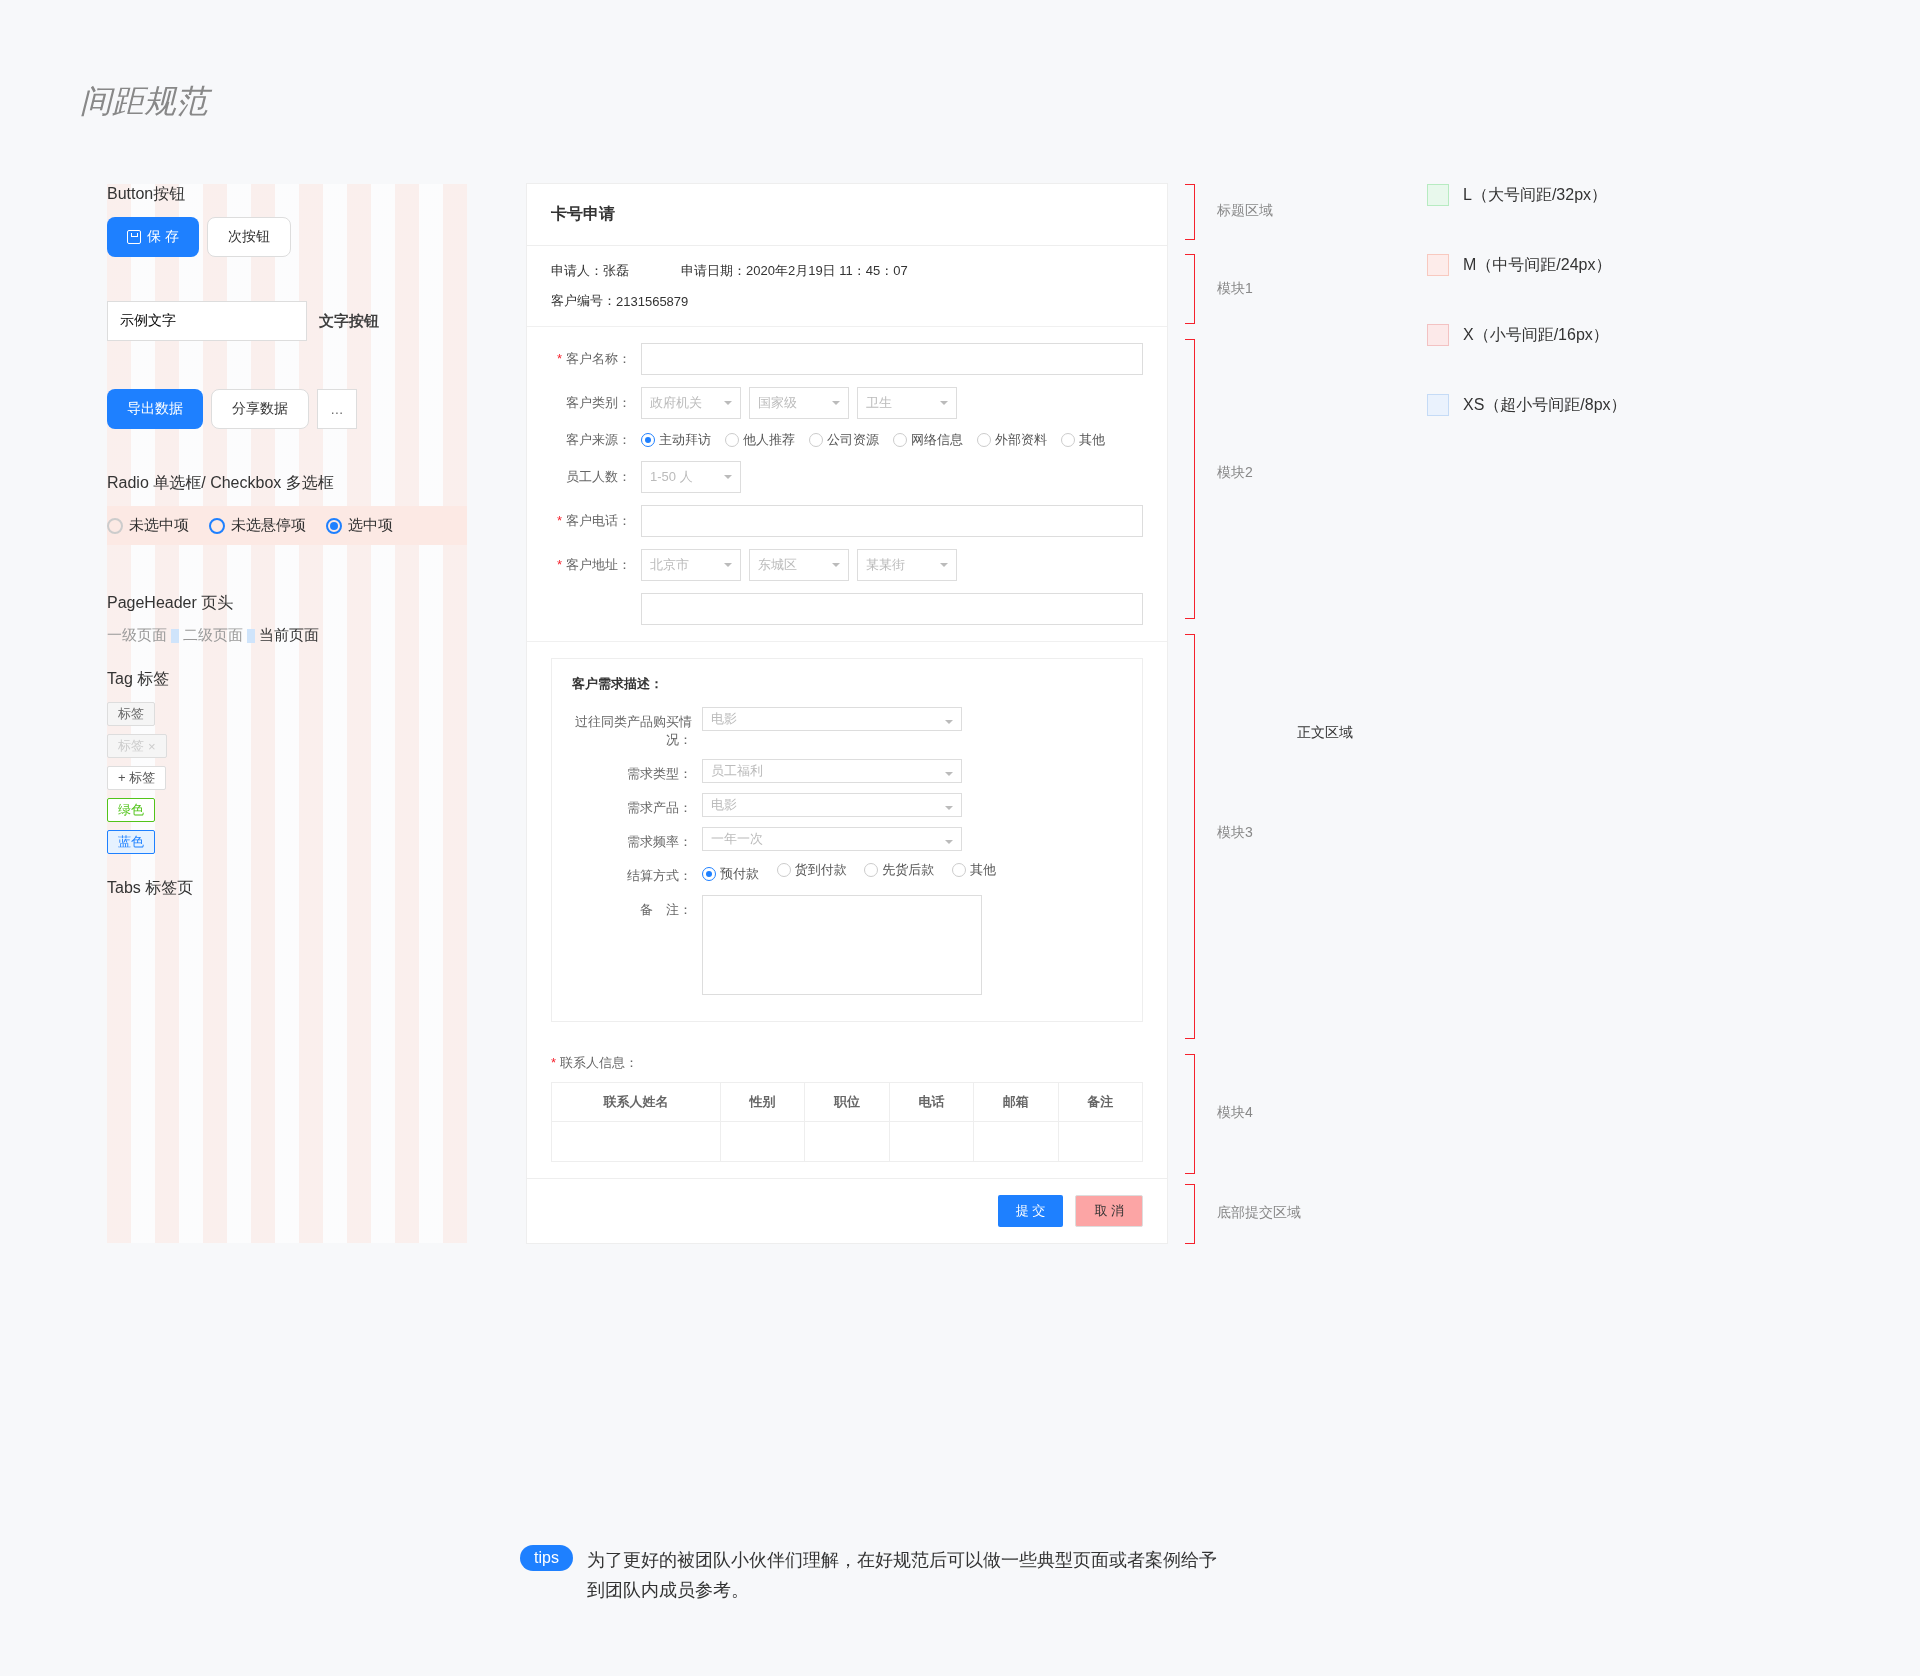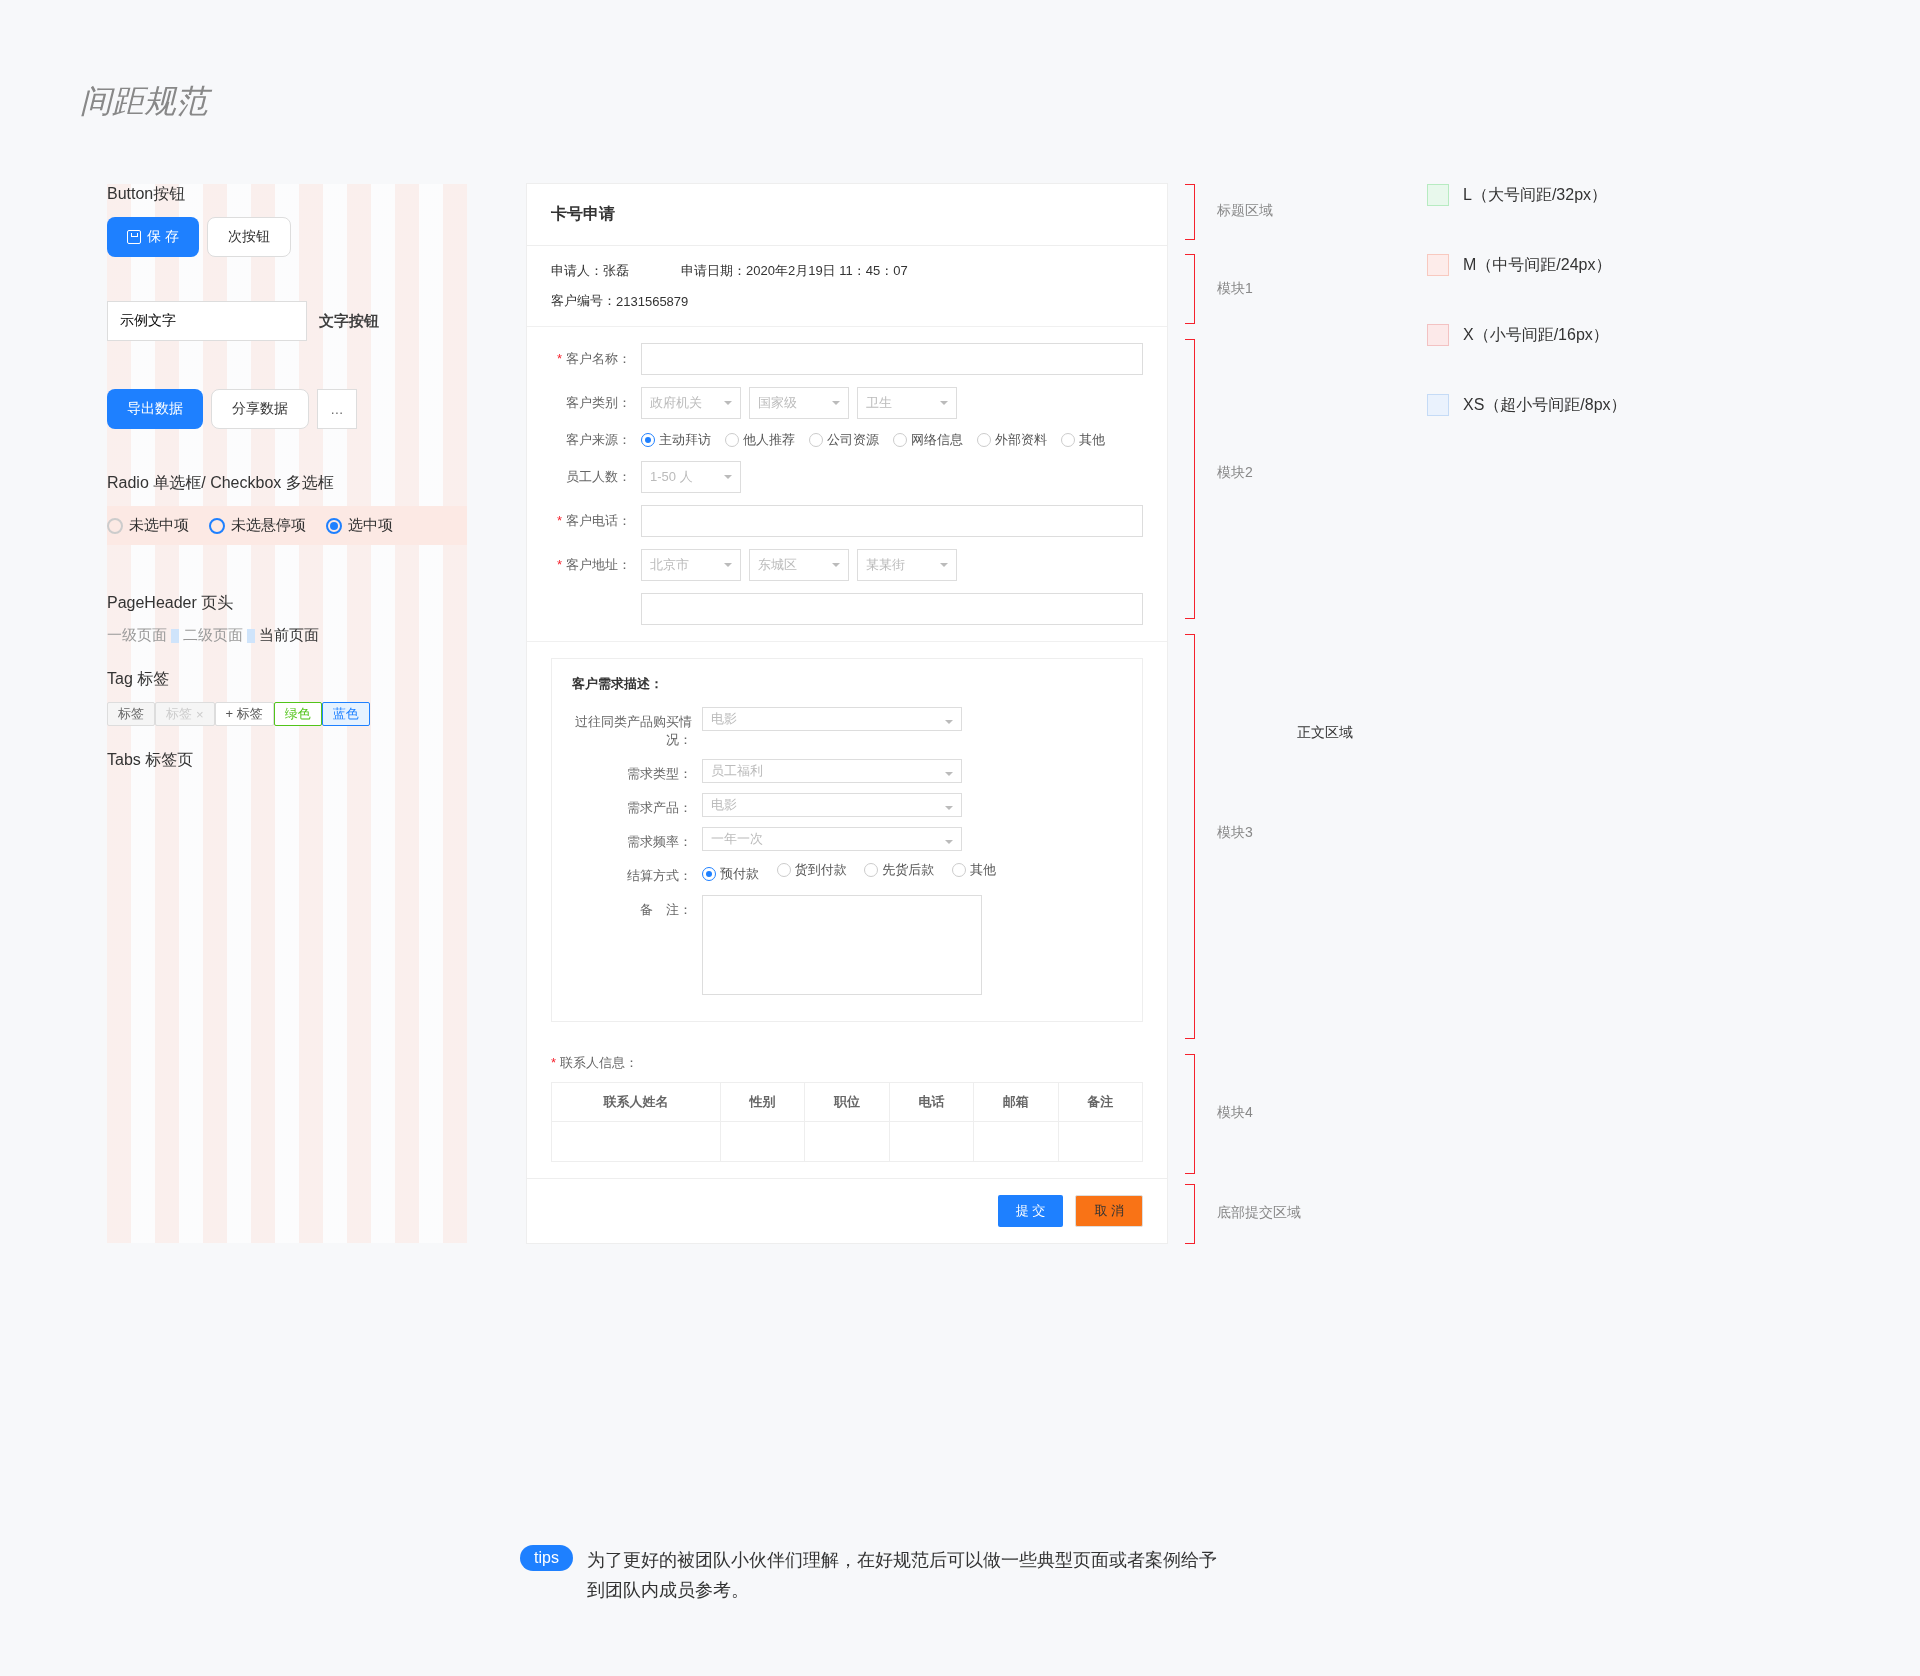--- a/index.html
+++ b/index.html
@@ -28,21 +28,21 @@
 .radio-item { display: inline-flex; align-items: center; gap: 6px; font-size: 15px; }
 .radio-circle { width: 16px; height: 16px; border: 2px solid #ccc; border-radius: 50%; display: inline-flex; align-items: center; justify-content: center; }
 .radio-circle.hover { border-color: #1e80ff; }
 .radio-circle.checked { border-color: #1e80ff; }
 .radio-circle.checked::after { content: ""; width: 8px; height: 8px; background: #1e80ff; border-radius: 50%; }
 
 .breadcrumb { color: #999; font-size: 15px; margin-bottom: 24px; }
 .breadcrumb .sep { display: inline-block; width: 8px; height: 14px; background: #cfe4fb; margin: 0 4px; vertical-align: middle; }
 .breadcrumb .current { color: #333; }
 
-.tag-row { display: flex; align-items: flex-start; flex-wrap: wrap; margin-bottom: 24px; }
+.tag-row { display: flex; align-items: flex-start; gap: 8px; flex-wrap: wrap; margin-bottom: 24px; flex-direction: column; }
 .tag { border: 1px solid #ddd; border-radius: 2px; padding: 2px 10px; font-size: 13px; background: #f5f5f5; color: #666; }
 .tag.closable { color: #ccc; display: inline-flex; gap: 4px; align-items: center; }
 .tag.add { background: #fff; color: #555; }
 .tag.green { border-color: #52c41a; color: #52c41a; background: #fff; }
 .tag.blue { border-color: #1e80ff; color: #1e80ff; background: #e6f2ff; }
 
 
 .center-col { width: 640px; background: #fff; position: relative; box-shadow: 0 0 0 1px #eee; }
 .form-header { padding: 20px 24px; font-size: 16px; font-weight: 600; border-bottom: 1px solid #eee; }
 .form-section { padding: 16px 24px; border-bottom: 1px solid #f0f0f0; }
@@ -71,21 +71,21 @@
 .contact-section { padding: 16px 24px; }
 .contact-label { font-size: 13px; color: #666; margin-bottom: 10px; }
 .contact-label.req::before { content: "*"; color: #f5222d; margin-right: 4px; }
 .contact-table { width: 100%; border-collapse: collapse; font-size: 13px; }
 .contact-table th, .contact-table td { border: 1px solid #eee; padding: 10px 6px; text-align: center; color: #666; }
 .contact-table td { height: 40px; }
 
 .form-footer { padding: 16px 24px; display: flex; justify-content: flex-end; gap: 12px; border-top: 1px solid #eee; }
 .btn-sm { height: 32px; padding: 0 18px; font-size: 13px; border-radius: 2px; cursor: pointer; }
 .btn-sm.primary { background: #1e80ff; color: #fff; border: none; }
-.btn-sm.default { background: #f97316; border: 1px solid #ddd; color: #333; }
+.btn-sm.default { background: #fca5a5; border: 1px solid #ddd; color: #333; }
 
 
 .legend-col { width: 280px; }
 .legend-item { display: flex; align-items: center; gap: 14px; margin-bottom: 48px; font-size: 16px; color: #333; }
 .legend-swatch { width: 22px; height: 22px; border: 1px solid #ccc; }
 .swatch-green { background: #e8f8ec; border-color: #b7ebc1; }
 .swatch-peach { background: #fdecea; border-color: #f8c9bf; }
 .swatch-pink { background: #fce9e9; border-color: #f3c2c2; }
 .swatch-blue { background: #eaf2fd; border-color: #c5dbf6; }
 

